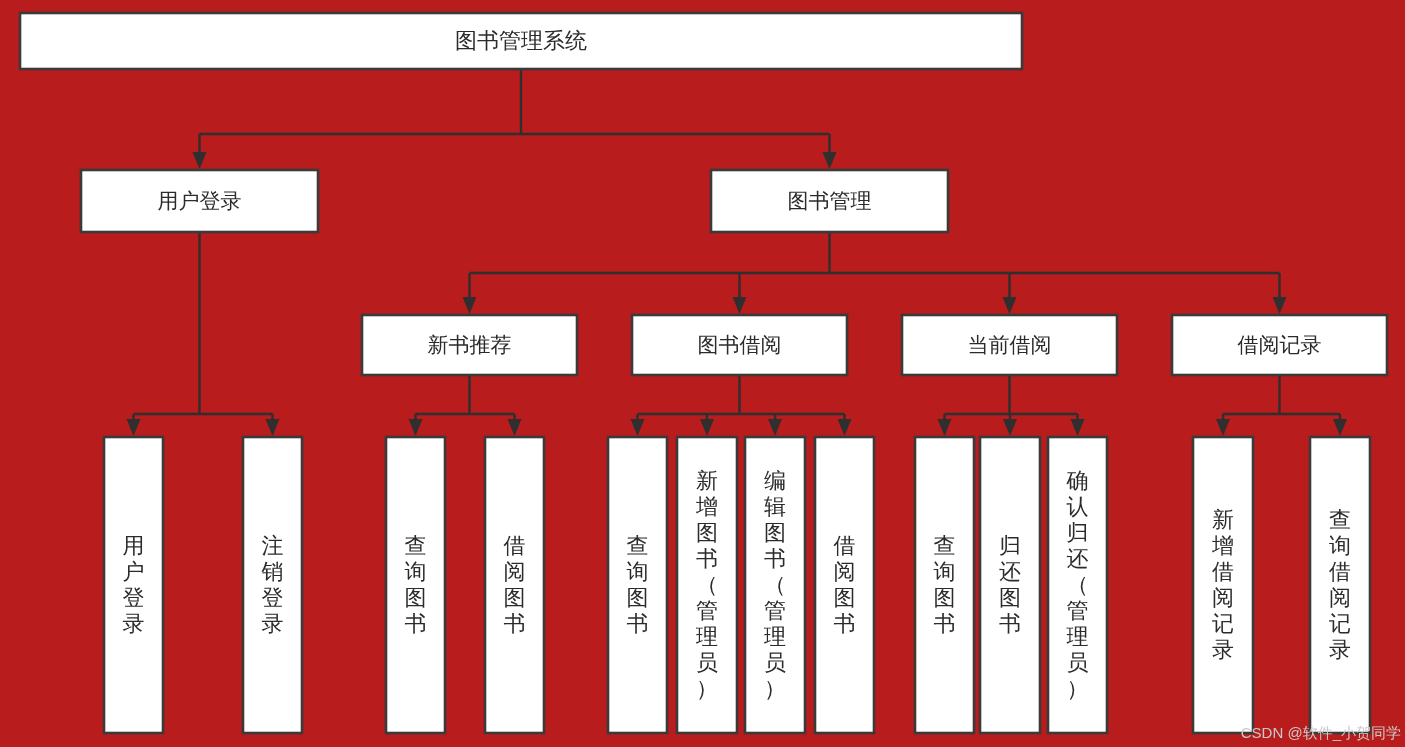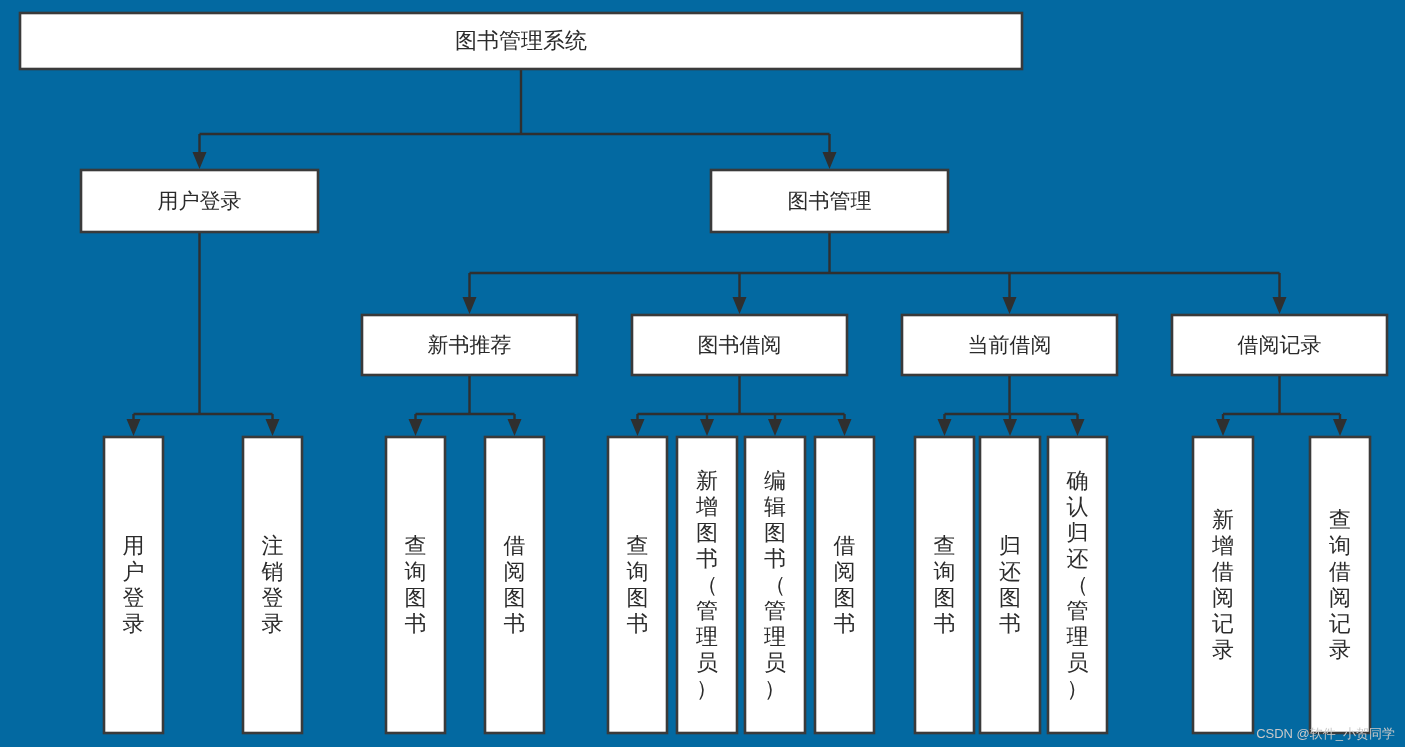--- a/index.html
+++ b/index.html
@@ -4,21 +4,21 @@
 <style>
   html, body {
     margin: 0;
     padding: 0;
     background: #ffffff;
   }
   #stage {
     position: relative;
     width: 1405px;
     height: 747px;
-    background: #0369a1;
+    background: #b91c1c;
     overflow: hidden;
     font-family: "Liberation Sans", "DejaVu Sans", sans-serif;
   }
   #chart-svg {
     position: absolute;
     left: 0;
     top: 0;
     width: 1405px;
     height: 747px;
   }
@@ -47,24 +47,24 @@
     stroke: #2f2f2f;
     stroke-width: 2.4;
     fill: none;
   }
   .arrow-head {
     fill: #2f2f2f;
     stroke: none;
   }
   .watermark {
     position: absolute;
-    right: 10px;
+    right: 4px;
     bottom: 4px;
     color: #c9c9c9;
-    font-size: 13px;
+    font-size: 15px;
     font-family: "Liberation Sans", "DejaVu Sans", sans-serif;
     white-space: nowrap;
     user-select: none;
   }
 </style>
 </head>
 <body>
 
 <div id="stage">
   <svg id="chart-svg" viewBox="0 0 1405 747">

